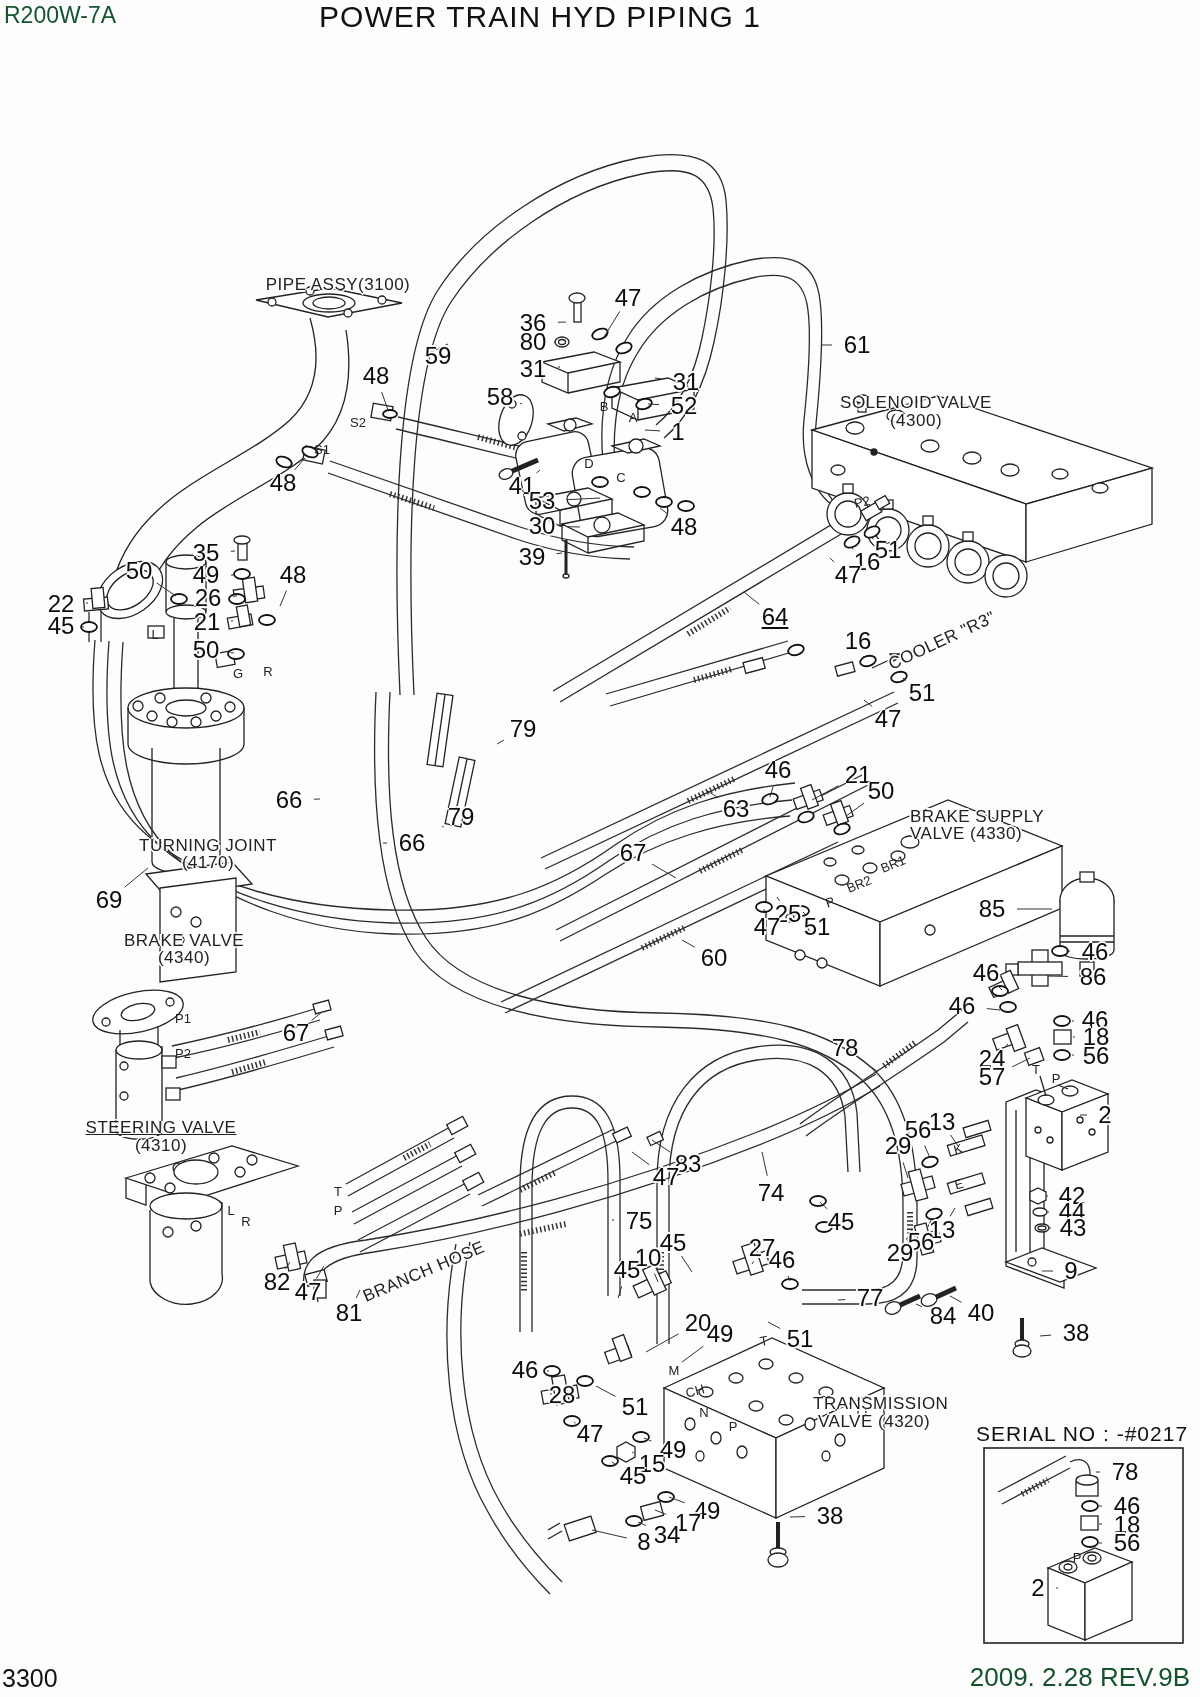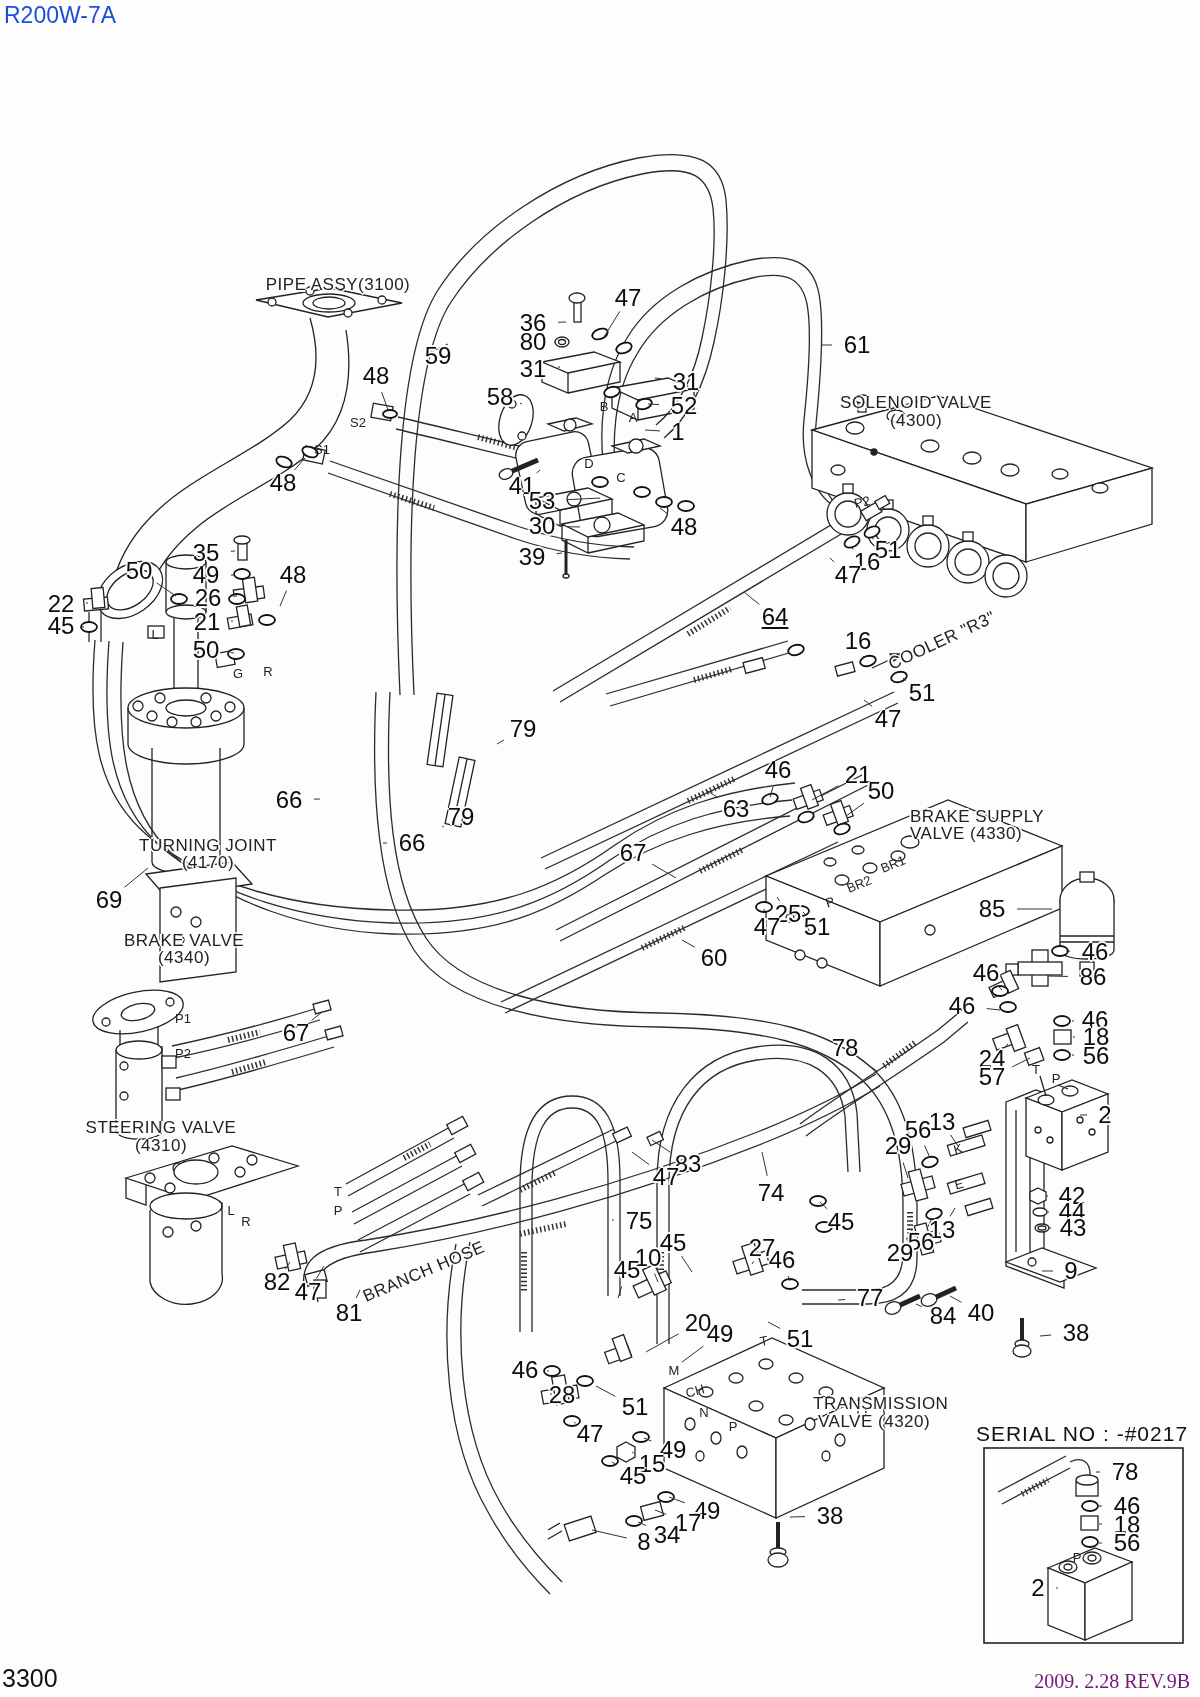--- a/index.html
+++ b/index.html
@@ -1,24 +1,24 @@
 <!DOCTYPE html>
 <html><head>
 <meta charset="utf-8">
 <style>
   html,body{margin:0;padding:0;background:#e8e8e8;}
   #page{position:relative;width:1200px;height:1697px;background:#fdfdfd;margin:0 auto;
         font-family:"Liberation Sans",sans-serif;overflow:hidden;}
   #art,#leader-layer{position:absolute;left:0;top:0;}
   #leader-layer{pointer-events:none;}
   #label-layer{position:absolute;left:0;top:0;width:100%;height:100%;}
-  .hdr-model{position:absolute;left:4px;top:2px;font-size:23px;color:#1d4ed8;}
+  .hdr-model{position:absolute;left:4px;top:2px;font-size:23px;color:#14532d;}
   .hdr-title{position:absolute;left:0;top:0;width:1080px;text-align:center;font-size:30px;color:#111;letter-spacing:1px;}
   .ftr-page{position:absolute;left:2px;bottom:4px;font-size:25px;color:#111;}
-  .ftr-rev{position:absolute;right:10px;bottom:4px;font-size:20px;color:#701a75;font-family:Liberation Serif, serif;}
+  .ftr-rev{position:absolute;right:10px;bottom:4px;font-size:26px;color:#14532d;}
   .callout{position:absolute;font-size:24px;color:#0d0d0d;white-space:nowrap;
            text-shadow:-2px 0 0 #fdfdfd,2px 0 0 #fdfdfd,0 -2px 0 #fdfdfd,0 2px 0 #fdfdfd;}
   .comp{position:absolute;font-size:17px;color:#222;letter-spacing:0.5px;white-space:nowrap;
         text-shadow:-2px 0 0 #fdfdfd,2px 0 0 #fdfdfd,0 -2px 0 #fdfdfd,0 2px 0 #fdfdfd;}
   .comp-lg{font-size:21px;letter-spacing:1px;color:#111;}
   .port{position:absolute;font-size:13px;color:#222;white-space:nowrap;}
 </style>
 </head>
 <body>
 
@@ -556,20 +556,21 @@
       <line x1="805.0146784723934" y1="1516.6246330381903" x2="790" y2="1517" stroke="#333" stroke-width="1"></line>
       <line x1="1100" y1="1472" x2="1096" y2="1472" stroke="#333" stroke-width="1"></line>
       <line x1="1102" y1="1506" x2="1099" y2="1506" stroke="#333" stroke-width="1"></line>
       <line x1="1102.0299369146644" y1="1524.1082120326666" x2="1099" y2="1524" stroke="#333" stroke-width="1"></line>
       <line x1="1102" y1="1543" x2="1099" y2="1543" stroke="#333" stroke-width="1"></line>
       <line x1="1056" y1="1588" x2="1058" y2="1588" stroke="#333" stroke-width="1"></line>
     </svg>
 
 <div id="label-layer">
   <div class="hdr-model">R200W-7A</div>
+  <div class="hdr-title">POWER TRAIN HYD PIPING 1</div>
   <div class="ftr-page">3300</div>
   <div class="ftr-rev">2009. 2.28  REV.9B</div>
 <span class="callout" style="left: 628px; top: 298px; transform: translate(-50%, -50%);">47</span>
       <span class="callout" style="left: 533px; top: 323px; transform: translate(-50%, -50%);">36</span>
       <span class="callout" style="left: 533px; top: 342px; transform: translate(-50%, -50%);">80</span>
       <span class="callout" style="left: 533px; top: 369px; transform: translate(-50%, -50%);">31</span>
       <span class="callout" style="left: 406px; top: 356px; transform: translate(-50%, -50%); margin-left: 32px;">59</span>
       <span class="callout" style="left: 376px; top: 376px; transform: translate(-50%, -50%);">48</span>
       <span class="callout" style="left: 500px; top: 397px; transform: translate(-50%, -50%);">58</span>
       <span class="callout" style="left: 686px; top: 382px; transform: translate(-50%, -50%);">31</span>
@@ -703,21 +704,21 @@
       <span class="port" style="left: 1077px; top: 1557px; transform: translate(-50%, -50%);">P</span>
       <span class="comp" style="left: 338px; top: 285px; transform: translate(-50%, -50%);">PIPE ASSY(3100)</span>
       <span class="comp" style="left: 916px; top: 403px; transform: translate(-50%, -50%);">SOLENOID VALVE</span>
       <span class="comp" style="left: 916px; top: 421px; transform: translate(-50%, -50%);">(4300)</span>
       <span class="comp" style="left: 208px; top: 846px; transform: translate(-50%, -50%);">TURNING JOINT</span>
       <span class="comp" style="left: 208px; top: 863px; transform: translate(-50%, -50%);">(4170)</span>
       <span class="comp" style="left: 184px; top: 941px; transform: translate(-50%, -50%);">BRAKE VALVE</span>
       <span class="comp" style="left: 184px; top: 958px; transform: translate(-50%, -50%);">(4340)</span>
       <span class="comp" style="left: 910px; top: 817px; transform: translate(0px, -50%);">BRAKE SUPPLY</span>
       <span class="comp" style="left: 910px; top: 834px; transform: translate(0px, -50%);">VALVE (4330)</span>
-      <span class="comp" style="left: 161px; top: 1128px; transform: translate(-50%, -50%);">STEERING VALVE</span>
+      <span class="comp" style="left: 161px; top: 1128px; transform: translate(-50%, -50%); text-decoration: underline;">STEERING VALVE</span>
       <span class="comp" style="left: 161px; top: 1146px; transform: translate(-50%, -50%);">(4310)</span>
       <span class="comp" style="left: 813px; top: 1404px; transform: translate(0px, -50%);">TRANSMISSION</span>
       <span class="comp" style="left: 818px; top: 1422px; transform: translate(0px, -50%);">VALVE (4320)</span>
       <span class="comp" style="left: 942px; top: 641px; transform: translate(-50%, -50%) rotate(-25deg);">COOLER "R3"</span>
       <span class="comp" style="left: 424px; top: 1272px; transform: translate(-50%, -50%) rotate(-23deg);">BRANCH HOSE</span>
       <span class="comp comp-lg" style="left: 1082px; top: 1434px; transform: translate(-50%, -50%);">SERIAL NO : -#0217</span>
     </div>
 
 </div>
 

